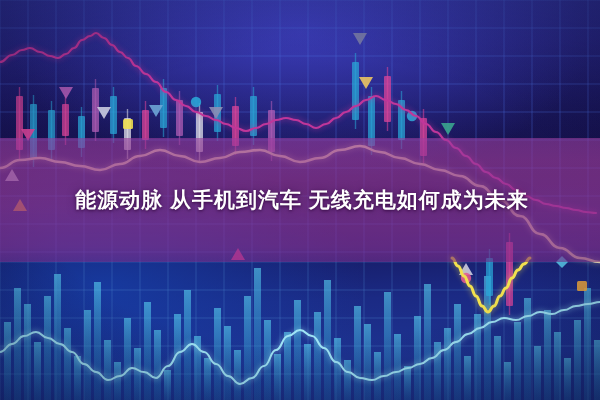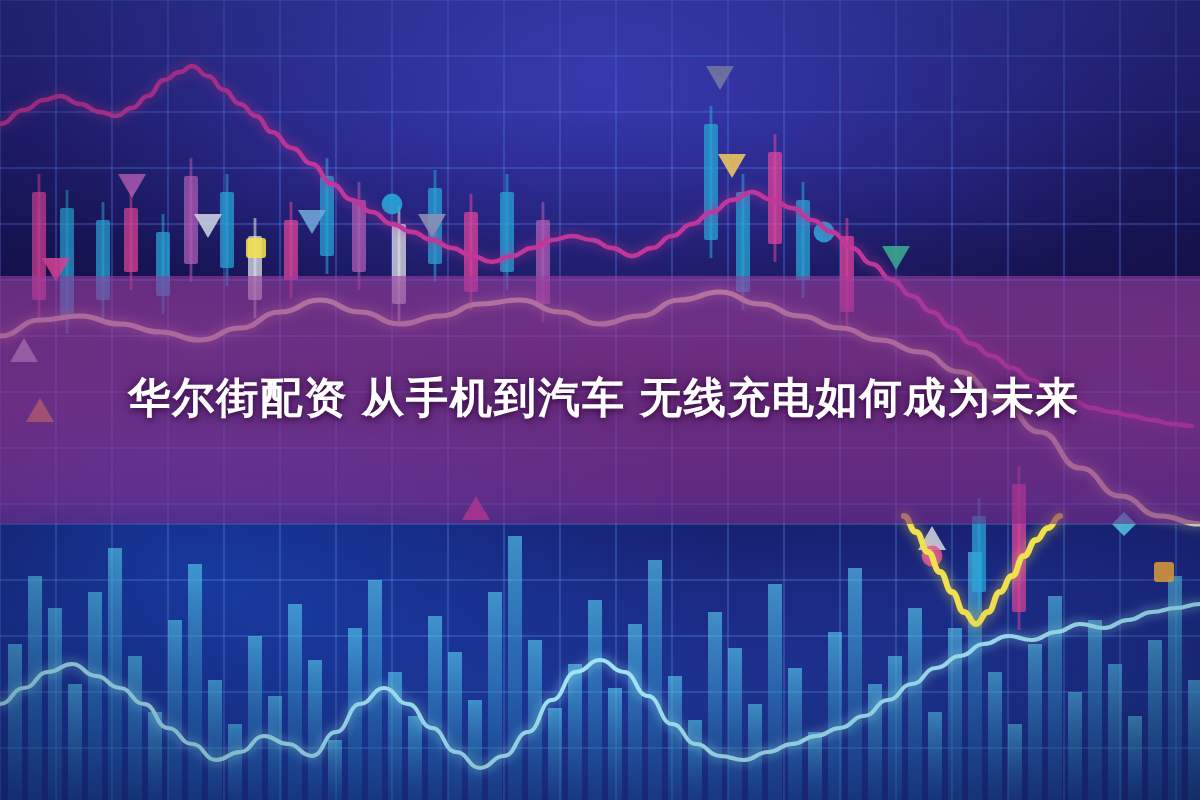--- a/index.html
+++ b/index.html
@@ -271,16 +271,16 @@
         <path d="M 452 258 C 455 258, 455 266, 458 266 C 461 266, 461 276, 464 276 C 467 276, 467 286, 470 286 C 473 286, 473 296, 476 296 C 479 296, 479 306, 482 306 C 485 306, 485 312, 488 312 C 491 312, 491 306, 494 306 C 497 306, 497 296, 500 296 C 503 296, 503 288, 506 288 C 509 288, 509 278, 512 278 C 515 278, 515 270, 518 270 C 521 270, 521 264, 524 264 C 527 264, 527 258, 530 258" fill="none" stroke="#f2e14e" stroke-width="6.5" opacity="0.28" filter="url(#softer)" stroke-linecap="round" stroke-linejoin="round"></path>
         <path d="M 452 258 C 455 258, 455 266, 458 266 C 461 266, 461 276, 464 276 C 467 276, 467 286, 470 286 C 473 286, 473 296, 476 296 C 479 296, 479 306, 482 306 C 485 306, 485 312, 488 312 C 491 312, 491 306, 494 306 C 497 306, 497 296, 500 296 C 503 296, 503 288, 506 288 C 509 288, 509 278, 512 278 C 515 278, 515 270, 518 270 C 521 270, 521 264, 524 264 C 527 264, 527 258, 530 258" fill="none" stroke="#f2e14e" stroke-width="3" stroke-linecap="round" stroke-linejoin="round"></path>
       </g>
   </svg>
 
   <div id="bg-vignette"></div>
 
   <div id="title-band"></div>
 
   <div id="title-wrap">
-    <div class="tline l1">华尔街配资 从手机到汽车 无线充电如何成为未来</div>
+    <div class="tline l1">能源动脉 从手机到汽车 无线充电如何成为未来</div>
   </div>
 
 </div>
 
 </body></html>

